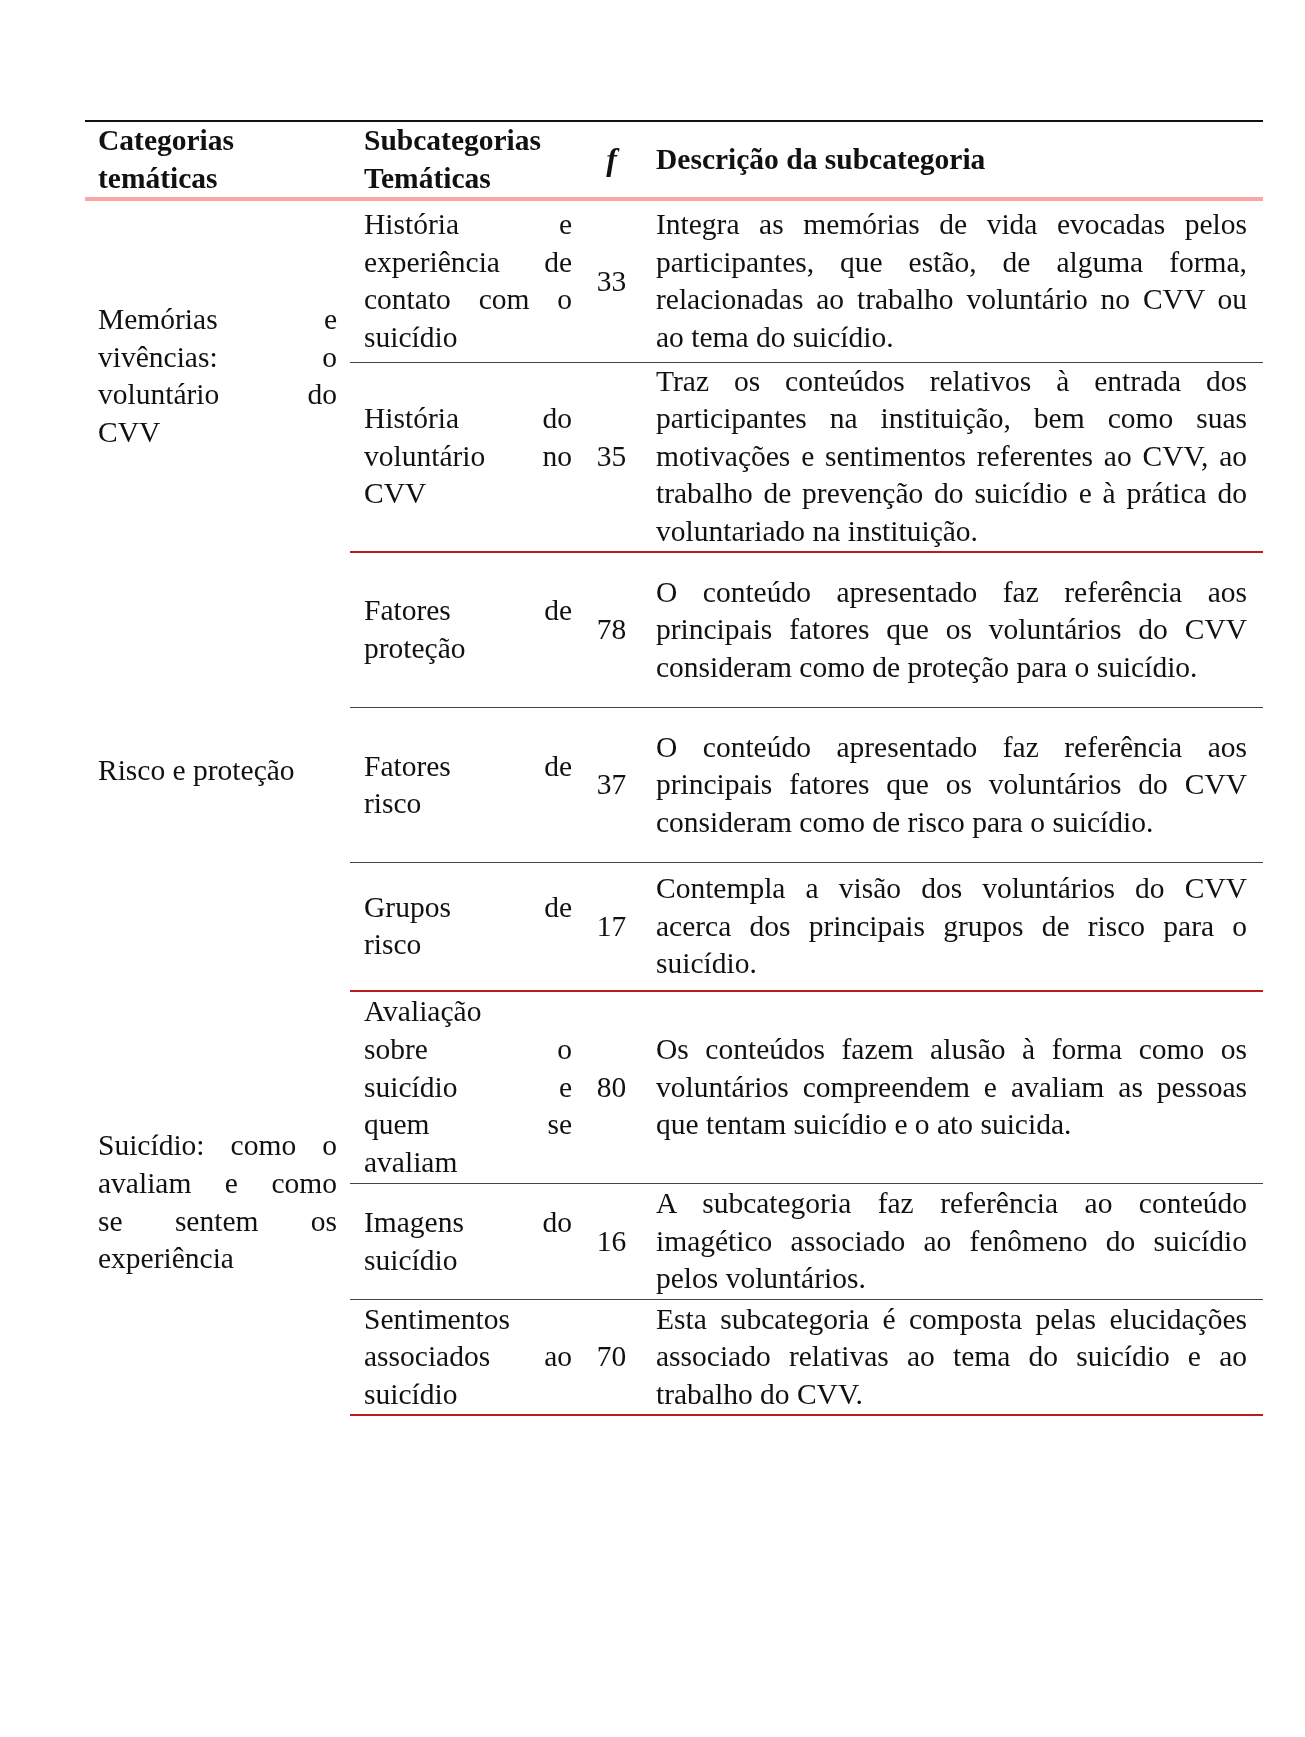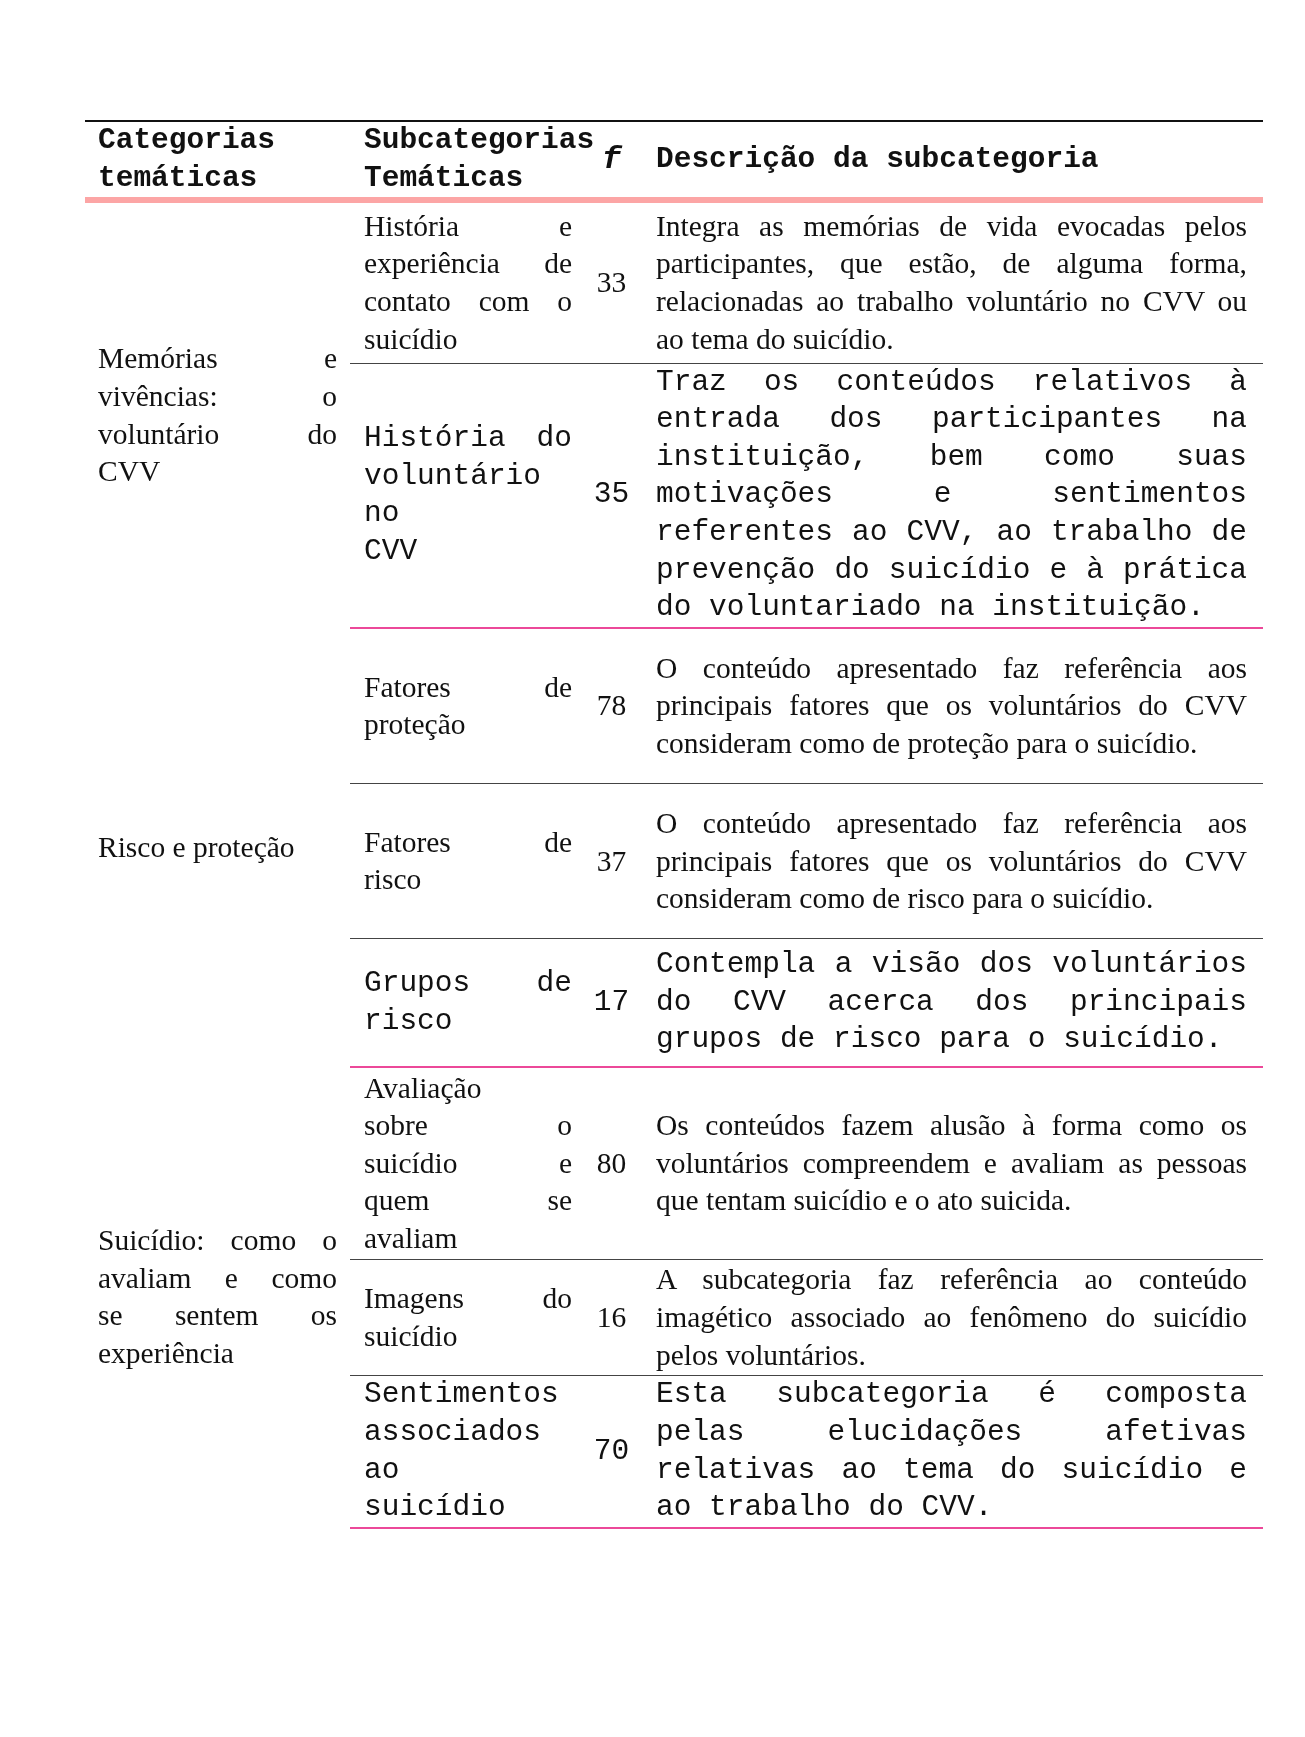--- a/index.html
+++ b/index.html
@@ -2,29 +2,29 @@
 <html><head>
 <meta charset="utf-8">
 <style>
   html, body { margin:0; padding:0; background:#ffffff; }
   body { width:1305px; height:1737px; position:relative; overflow:hidden;
          font-family:"Liberation Serif", "DejaVu Serif", serif; color:#111; }
   table { position:absolute; left:85px; top:120px; width:1178px;
           border-collapse:collapse; table-layout:fixed; font-size:29.5px; line-height:37.6px; }
   col.c1 { width:265px; } col.c2 { width:230px; } col.c3 { width:63px; } col.c4 { width:620px; }
   th, td { padding:0; vertical-align:middle; }
-  thead tr { border-top:2px solid #111; border-bottom:6px solid #fca5a5; height:60px;font-family:Liberation Mono, monospace; }
+  thead tr { border-top:2px solid #111; border-bottom:4px solid #fca5a5; height:60px; }
   th { font-weight:bold; text-align:left; }
   th.c1, td.c1 { padding-left:13px; padding-right:13px; }
   th.c2, td.c2 { padding-left:14px; padding-right:8px; }
   th.c3, td.c3 { text-align:center; }
   th.c3 { font-style:italic; font-size:32px; }
   th.c4, td.c4 { padding-left:13px; padding-right:16px;margin-top:37px; }
   td.c1, td.c2, td.c4 { text-align:justify; text-align-last:left; }
-  tr.group-end td { border-bottom:2px solid #ec4899;font-family:Liberation Mono, monospace; }
+  tr.group-end td { border-bottom:2px solid #b91c1c; }
   tr.sub-end td.c2, tr.sub-end td.c3, tr.sub-end td.c4 { border-bottom:1.5px solid #444; }
   .jline { display:block; text-align:justify; text-align-last:justify; }
   .lline { display:block; text-align:left; }
 </style>
 </head>
 <body>
 
 <table>
   <colgroup>
       <col class="c1">
@@ -124,16 +124,16 @@
         <td class="c3">16</td>
         <td class="c4">A subcategoria faz referência ao conteúdo imagético associado ao fenômeno do suicídio pelos voluntários.</td>
       </tr>
       <tr class="group-end" style="height: 115px;">
         <td class="c2">
           <span class="lline">Sentimentos</span>
           <span class="jline">associados ao</span>
           <span class="lline">suicídio</span>
         </td>
         <td class="c3">70</td>
-        <td class="c4">Esta subcategoria é composta pelas elucidações afetivas relativas ao tema do suicídio e ao trabalho do CVV.</td>
+        <td class="c4">Esta subcategoria é composta pelas elucidações associado relativas ao tema do suicídio e ao trabalho do CVV.</td>
       </tr>
     </tbody>
 </table>
 
 </body></html>

